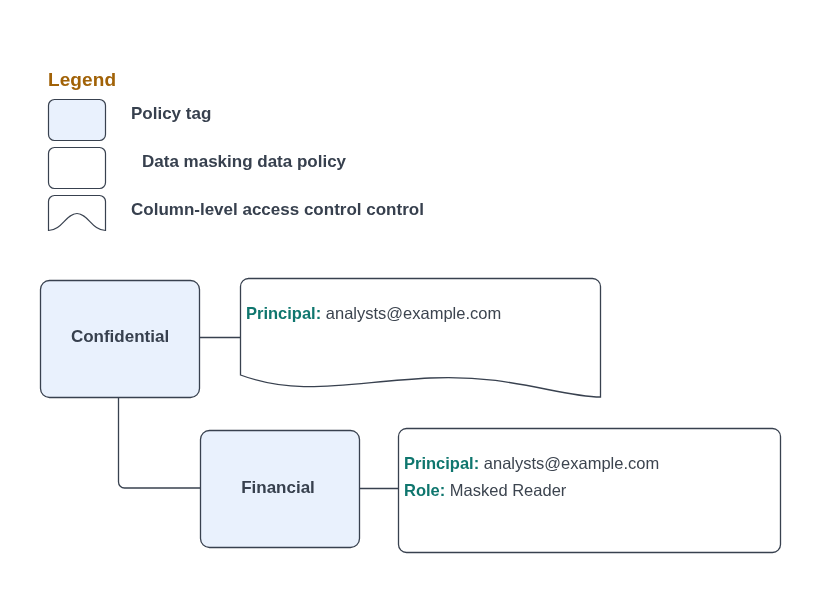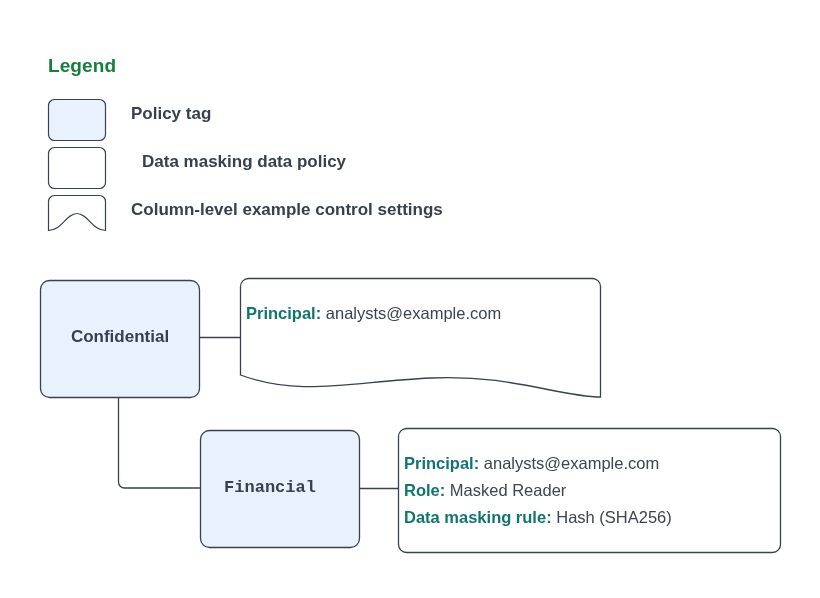--- a/index.html
+++ b/index.html
@@ -18,24 +18,24 @@
   #canvas {
     position: absolute;
     left: 0; top: 0;
     width: 820px;
     height: 598px;
   }
   .abs { position: absolute; }
 
   
   #legend-title {
-    left: 48px; top: 55px;
+    left: 48px; top: 69px;
     font-size: 19px;
     font-weight: bold;
-    color: #15803d;
+    color: #a16207;
     letter-spacing: 0.1px;
   }
   .legend-label {
     font-size: 17px;
     font-weight: bold;
     color: #37404e;
     white-space: nowrap;
   }
   #legend-label-0 { left: 131px; top: 104px; }
   #legend-label-1 { left: 142px; top: 152px; }
@@ -46,21 +46,21 @@
     font-size: 17px;
     font-weight: bold;
     color: #37404e;
     text-align: center;
     white-space: nowrap;
   }
   #node-label-confidential {
     left: 40px; top: 327px; width: 160px;
   }
   #node-label-financial {
-    left: 184px; top: 478px; width: 172px; font-family: Liberation Mono, monospace;
+    left: 192px; top: 478px; width: 172px;
   }
 
   
   .card-text {
     font-size: 16.5px;
     color: #3c444f;
     line-height: 27px;
     white-space: nowrap;
   }
   .card-text b {
@@ -101,38 +101,34 @@
            C 350 382 300 397 240.5 375
            L 240.5 286.5 A 8 8 0 0 1 248.5 278.5 Z" fill="#ffffff" stroke="#38414f" stroke-width="1.3"></path>
 
   <rect x="398.5" y="428.5" width="382" height="124" rx="8" ry="8" fill="#ffffff" stroke="#38414f" stroke-width="1.3"></rect>
 </svg>
 
 <div class="abs" id="legend-title">Legend</div>
 
 <div class="abs legend-label" id="legend-label-0">Policy tag</div>
 <div class="abs legend-label" id="legend-label-1">Data masking data policy</div>
-<div class="abs legend-label" id="legend-label-2">Column-level example control settings</div>
+<div class="abs legend-label" id="legend-label-2">Column-level access control control</div>
 
 <div class="abs node-label" id="node-label-confidential">Confidential</div>
 <div class="abs node-label" id="node-label-financial">Financial</div>
 
 <div class="abs card-text" id="card-text-0">
   <div>
     <b>Principal:</b>
     <span>analysts@example.com</span>
   </div>
 </div>
 
 <div class="abs card-text" id="card-text-1">
   <div>
     <b>Principal:</b>
     <span>analysts@example.com</span>
   </div>
   <div>
     <b>Role:</b>
     <span>Masked Reader</span>
   </div>
-  <div>
-    <b>Data masking rule:</b>
-    <span>Hash (SHA256)</span>
-  </div>
 </div>
 
 </body></html>

